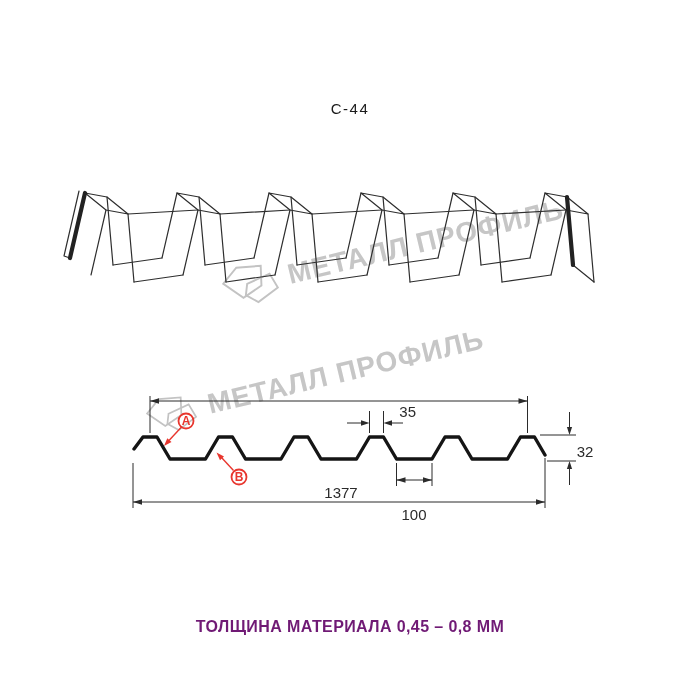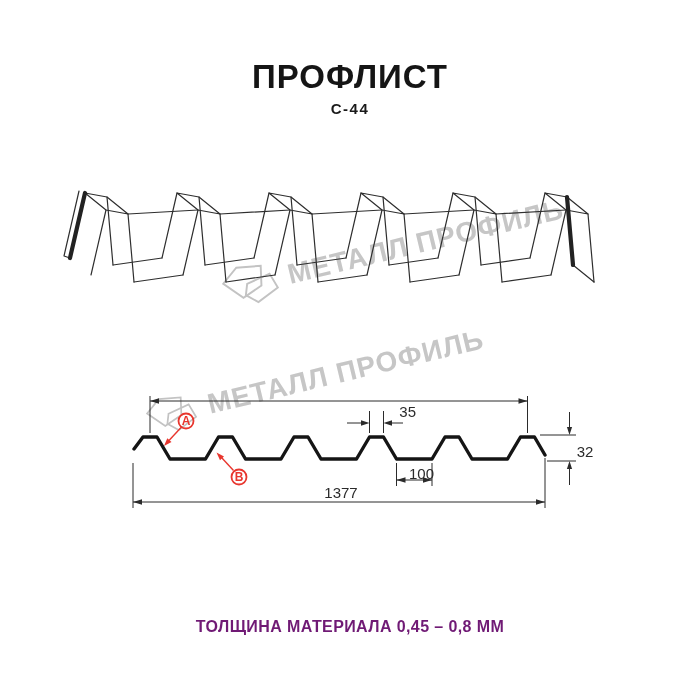--- a/index.html
+++ b/index.html
@@ -1,21 +1,21 @@
 <!DOCTYPE html>
 <html><head>
 <meta charset="utf-8">
 <style>
   html,body{margin:0;padding:0;background:#fff;}
   .page{position:relative;width:700px;height:700px;background:#ffffff;overflow:hidden;
         font-family:"Liberation Sans",sans-serif;}
   .abs{position:absolute;}
   .title{top:58px;left:0;width:700px;text-align:center;font-size:33px;font-weight:800;
          letter-spacing:1px;color:#151515;}
-  .subtitle{top:100px;left:0;width:700px;text-align:center;font-size:15px;font-weight:700;
+  .subtitle{top:100px;left:0;width:700px;text-align:center;font-size:15px;font-weight:400;
             letter-spacing:1.5px;color:#1a1a1a;}
   .footer-note{top:618px;left:0;width:700px;text-align:center;font-size:16px;font-weight:700;
                letter-spacing:.4px;color:#701a75;}
   .wm{position:absolute;display:flex;align-items:center;color:#c6c6c6;font-weight:800;
       white-space:nowrap;transform:rotate(-13.5deg);transform-origin:left center;
       letter-spacing:1px;z-index:1;}
   .wm1{left:222px;top:268px;font-size:28px;gap:10px;}
   .wm2{left:146px;top:398px;font-size:28px;gap:12px;}
   .wm svg{flex:0 0 auto;}
   svg.overlay{position:absolute;left:0;top:0;z-index:2;}
@@ -115,25 +115,24 @@
     <g>
       <circle cx="186" cy="421" r="7.5" fill="none" stroke="#e8362e" stroke-width="1.8"></circle>
       <path d="M181.5,427 L169,440.5" stroke="#e8362e" stroke-width="1.4" fill="none"></path>
       <polygon points="164,446 167.3,438.2 171.5,442" fill="#e8362e"></polygon>
       <circle cx="239" cy="477" r="7.5" fill="none" stroke="#e8362e" stroke-width="1.8"></circle>
       <path d="M233.5,470.5 L221.5,457.5" stroke="#e8362e" stroke-width="1.4" fill="none"></path>
       <polygon points="216.5,452.5 224,456.4 220,460.2" fill="#e8362e"></polygon>
     </g>
   </svg>
 
-  <div class="abs title">ПРОФЛИСТ</div>
   <div class="abs subtitle">С-44</div>
 
   <div class="dim" style="left:376px;top:403px;width:40px;text-align:right;">35</div>
   <div class="dim" style="left:565px;top:443px;width:40px;">32</div>
   <div class="dim" style="left:291px;top:484px;width:100px;">1377</div>
-  <div class="dim" style="left:394px;top:465px;width:40px;text-align:right;">100</div>
+  <div class="dim" style="left:394px;top:506px;width:40px;">100</div>
 
   <div class="marker-letter" style="left:178px;top:414px;width:16px;">А</div>
   <div class="marker-letter" style="left:231px;top:470px;width:16px;">В</div>
 
   <div class="abs footer-note">ТОЛЩИНА МАТЕРИАЛА 0,45 – 0,8 ММ</div>
 </div>
 
 </body></html>

